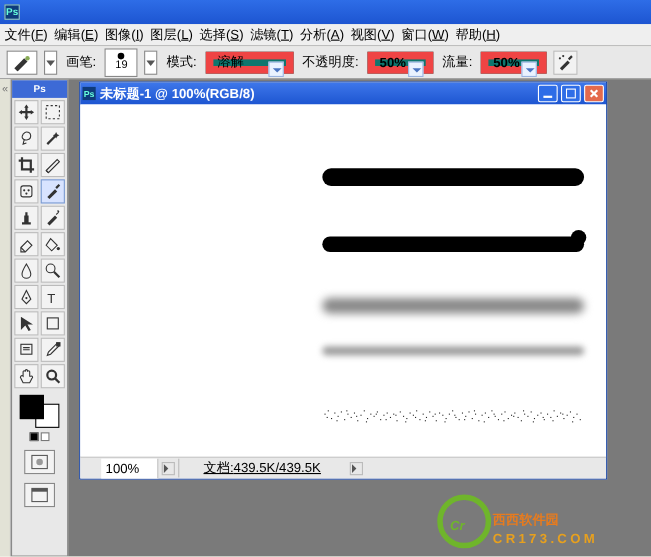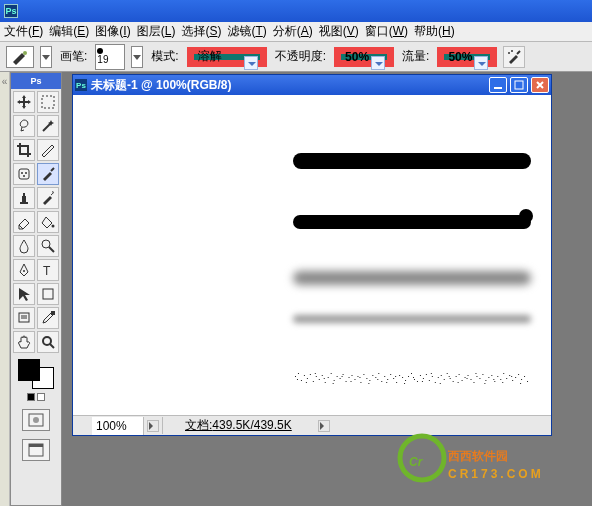--- a/index.html
+++ b/index.html
@@ -12,21 +12,21 @@
 
 .menubar{background:#efefef;border-bottom:1px solid #b9b9b9;height:20px;display:flex;align-items:center;padding-left:4px;}
 .menubar .mi{margin-right:6px;cursor:pointer;}
 .menubar .hk{text-decoration:underline;}
 
 
 .optbar{background:#e8e8e8;border-bottom:1px solid #9c9c9c;height:30px;display:flex;align-items:center;padding:0 6px;gap:6px;}
 .tool-preview{width:28px;height:22px;border:1px solid #888;background:#fff;display:flex;align-items:center;justify-content:center;}
 .tool-preview svg{display:block;}
 .opt-drop{width:12px;height:22px;border:1px solid #888;background:#fff;display:flex;align-items:center;justify-content:center;}
-.brush-swatch{width:30px;height:26px;border:1px solid #888;background:#fff;display:flex;flex-direction:column;justify-content:center;padding:1px;gap:1px;}
+.brush-swatch{width:30px;height:26px;border:1px solid #888;background:#fff;display:flex;flex-direction:column;align-items:center;justify-content:center;padding:1px;gap:1px;}
 .brush-dot{width:6px;height:6px;background:#000;border-radius:50%;}
 .brush-size{font-size:10px;line-height:1;}
 .opt-select{border:7px solid #ef4444;background:#0f766e;height:20px;display:flex;align-items:center;padding:0 18px 0 4px;position:relative;min-width:80px;}
 .opt-select.narrow{min-width:42px;font-weight:bold;}
 .opt-select .tri{position:absolute;right:2px;top:2px;width:14px;height:14px;border:1px solid #9ab4e0;background:#eaf2ff;}
 .opt-select .tri::after{content:"";position:absolute;left:3px;top:5px;border:4px solid transparent;border-top-color:#4a74c2;}
 .opt-lbl{padding:0 2px;}
 .opt-ico{width:22px;height:22px;border:1px solid #bbb;background:#f2f2f2;display:flex;align-items:center;justify-content:center;}
 
 
@@ -73,21 +73,21 @@
 .s5{top:275px;height:18px;border-radius:0;background:none;}
 .s5 svg{width:100%;height:100%;}
 
 .doc-status{height:20px;background:#e8e8e8;border-top:1px solid #bbb;display:flex;align-items:center;font-size:11px;}
 .zoom-box{width:52px;border-right:1px solid #bbb;padding:0 4px;background:#fff;height:18px;display:flex;align-items:center;margin-left:19px;}
 .st-tri{width:12px;height:12px;border:1px solid #bbb;margin:0 3px;display:flex;align-items:center;justify-content:center;}
 .st-tri::after{content:"";border:4px solid transparent;border-left-color:#555;}
 .docsize{border-left:1px solid #bbb;padding:0 22px;text-decoration:underline;}
 
 
-.watermark{position:absolute;right:6px;bottom:22px;pointer-events:none;}
+.watermark{position:absolute;right:6px;bottom:6px;pointer-events:none;}
 .watermark svg{display:block;}
 </style>
 </head>
 <body>
 
 <div class="titlebar">
   <span class="ps-ico">Ps</span>
 </div>
 
 <div class="menubar">

